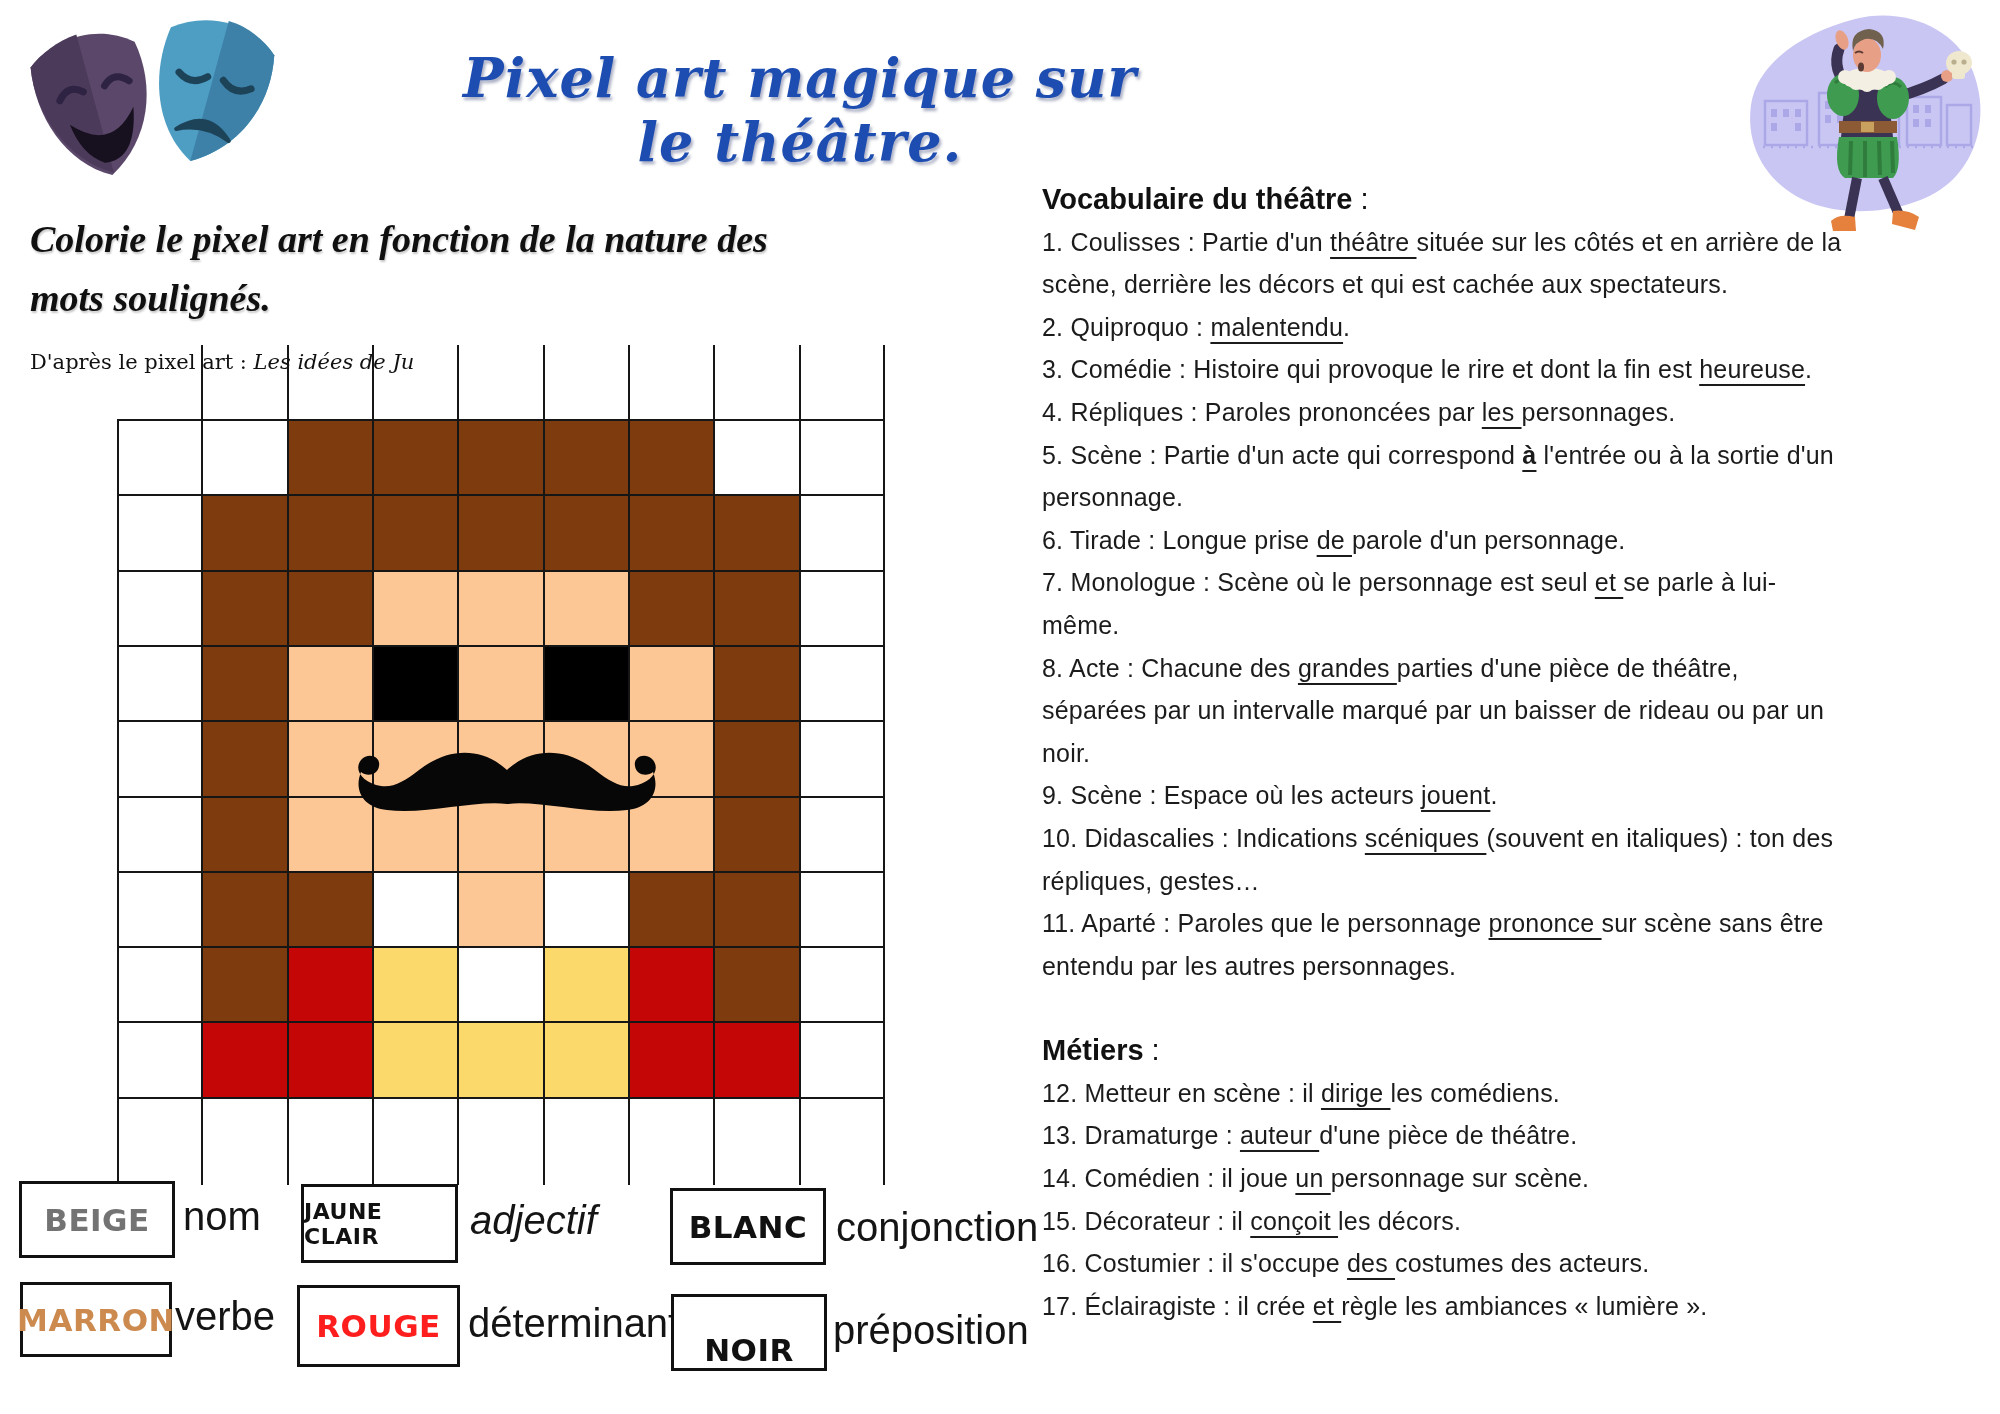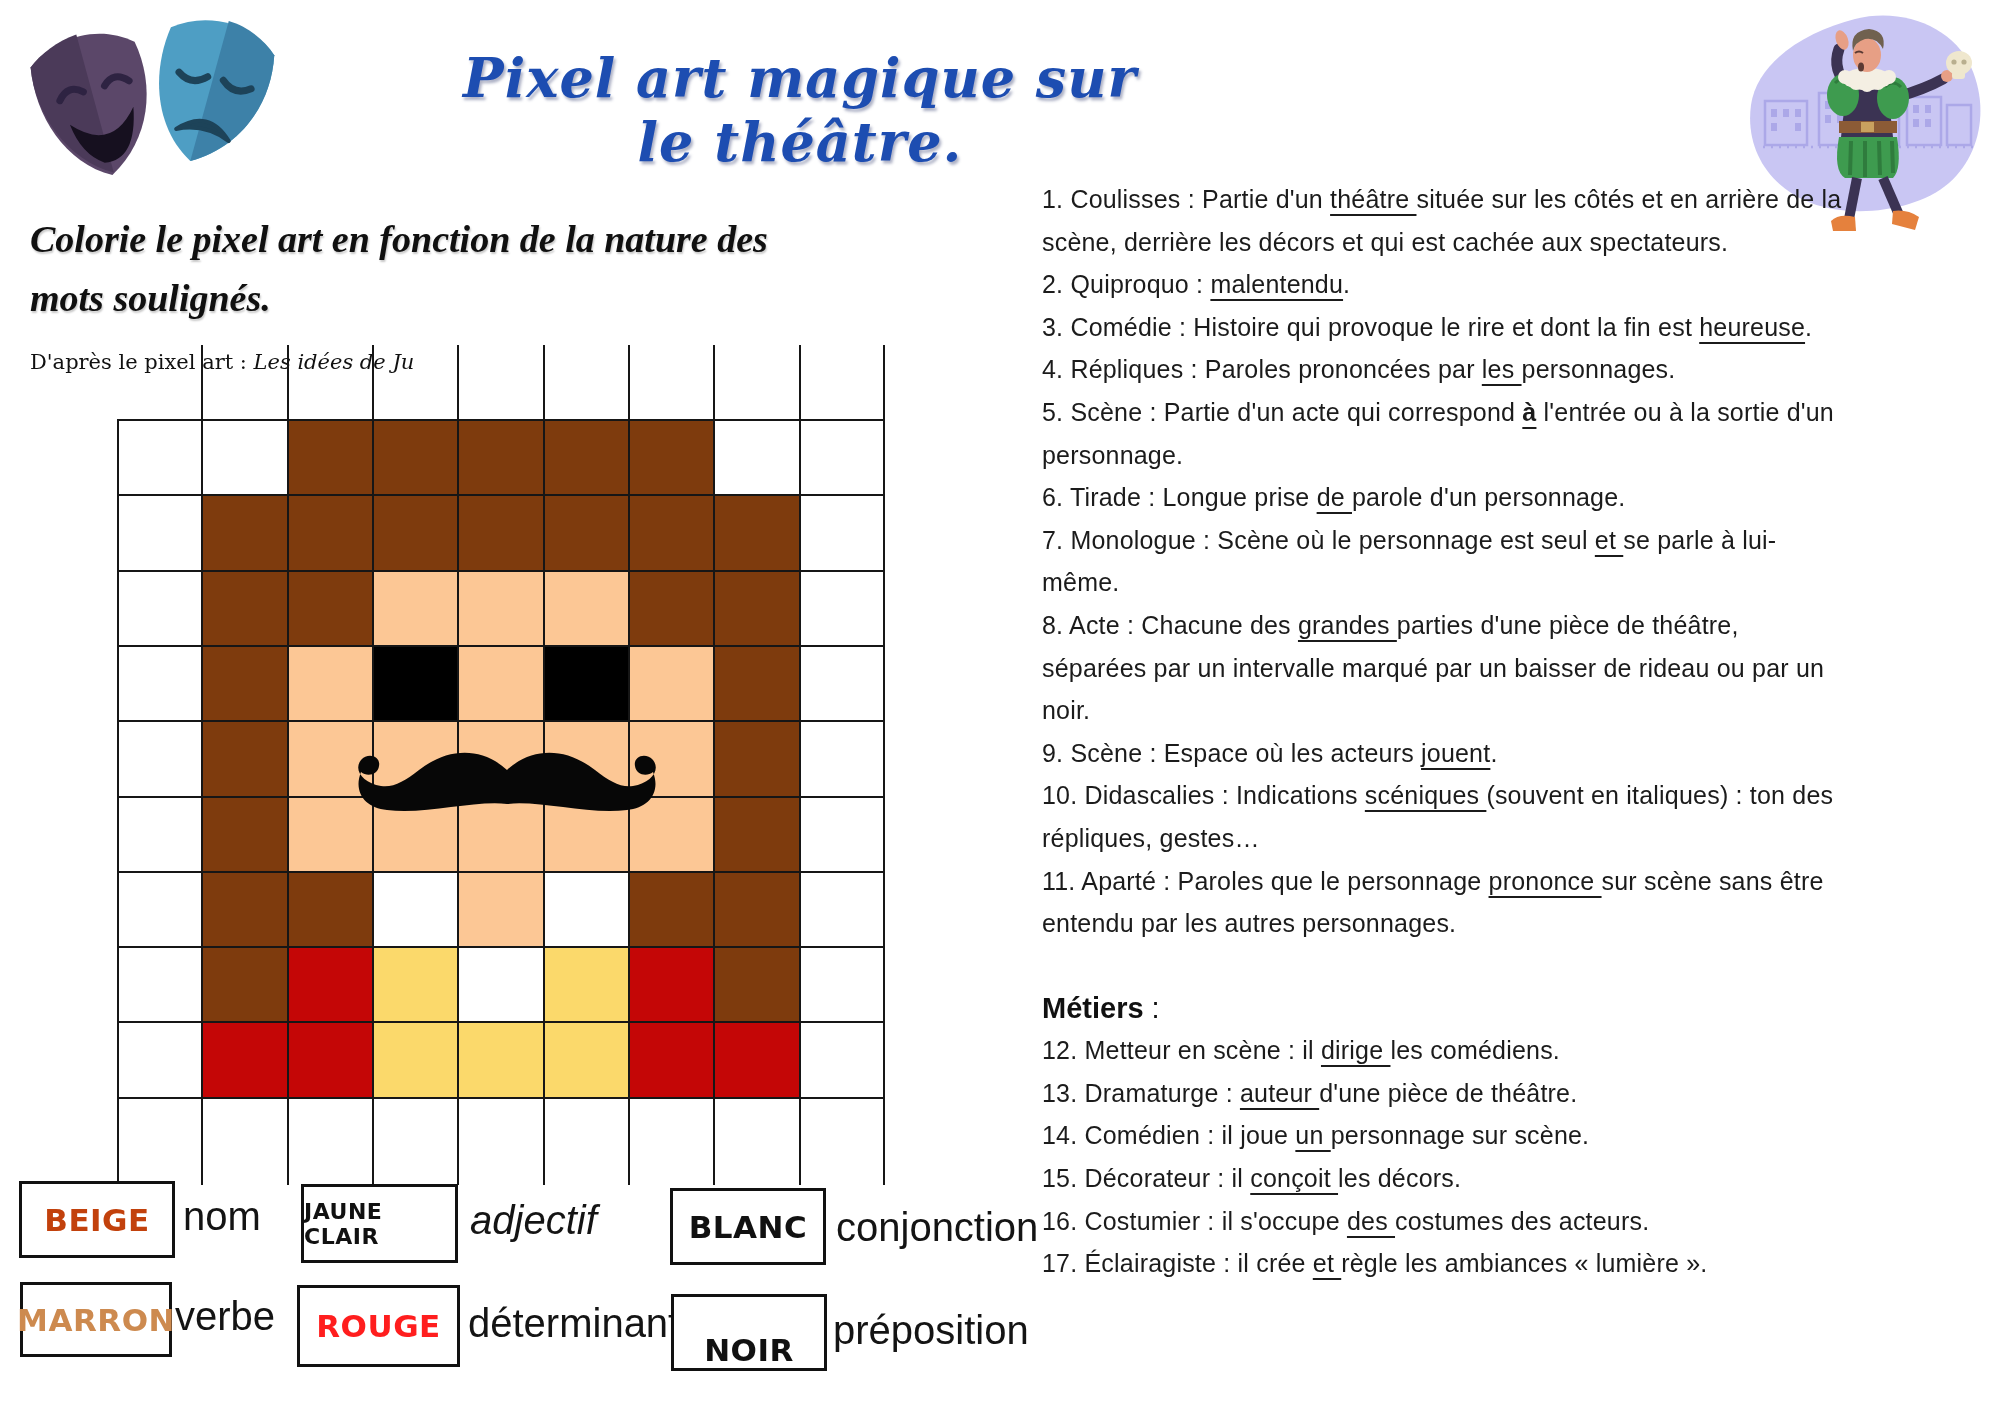--- a/index.html
+++ b/index.html
@@ -234,20 +234,21 @@
   <path fill="#070707" d="M180,34
     C206,10 240,12 268,34 C282,45 294,52 306,50
     C324,47 334,34 326,24 C319,16 306,20 308,30 C309,39 320,41 326,36
     C334,56 322,72 300,74 C262,79 212,64 180,68
     C148,64 98,79 60,74 C38,72 26,56 34,36
     C40,41 51,39 52,30 C54,20 41,16 34,24 C26,34 36,47 54,50
     C66,52 78,45 92,34 C120,12 154,10 180,34 Z"></path>
 </svg>
 
 <div id="vocab-col">
+  <div class="vhead"><span class="vh">Vocabulaire du théâtre</span><span> :</span></div>
   <div id="vocab-list">
       <div class="vitem"><span>1. Coulisses : Partie d'un </span><span class="u">théâtre </span><span>située sur les côtés et en arrière de la
 scène, derrière les décors et qui est cachée aux spectateurs.</span></div>
       <div class="vitem"><span>2. Quiproquo : </span><span class="u">malentendu</span><span>.</span></div>
       <div class="vitem"><span>3. Comédie : Histoire qui provoque le rire et dont la fin est </span><span class="u">heureuse</span><span>.</span></div>
       <div class="vitem"><span>4. Répliques : Paroles prononcées par </span><span class="u">les </span><span>personnages.</span></div>
       <div class="vitem"><span>5. Scène : Partie d'un acte qui correspond </span><span class="u b">à</span><span> l'entrée ou à la sortie d'un
 personnage.</span></div>
       <div class="vitem"><span>6. Tirade : Longue prise </span><span class="u">de </span><span>parole d'un personnage.</span></div>
       <div class="vitem"><span>7. Monologue : Scène où le personnage est seul </span><span class="u">et </span><span>se parle à lui-
@@ -267,21 +268,21 @@
       <div class="vitem"><span>13. Dramaturge : </span><span class="u">auteur </span><span>d'une pièce de théâtre.</span></div>
       <div class="vitem"><span>14. Comédien : il joue </span><span class="u">un </span><span>personnage sur scène.</span></div>
       <div class="vitem"><span>15. Décorateur : il </span><span class="u">conçoit </span><span>les décors.</span></div>
       <div class="vitem"><span>16. Costumier : il s'occupe </span><span class="u">des </span><span>costumes des acteurs.</span></div>
       <div class="vitem"><span>17. Éclairagiste : il crée </span><span class="u">et </span><span>règle les ambiances « lumière ».</span></div>
     </div>
 </div>
 
 <div id="legend">
     <div class="lbox" id="lb0">
-      <span class="lword" style="color: #c2410c; text-align: right;">BEIGE</span>
+      <span class="lword" style="color: #737373; text-align: right;">BEIGE</span>
     </div>
     <div class="llabel" id="ll0">nom</div>
     <div class="lbox" id="lb1">
       <span class="lword" style="color: rgb(17, 17, 17);">JAUNE CLAIR</span>
     </div>
     <div class="llabel" id="ll1">adjectif</div>
     <div class="lbox" id="lb2">
       <span class="lword" style="color: rgb(17, 17, 17);">BLANC</span>
     </div>
     <div class="llabel" id="ll2">conjonction</div>

